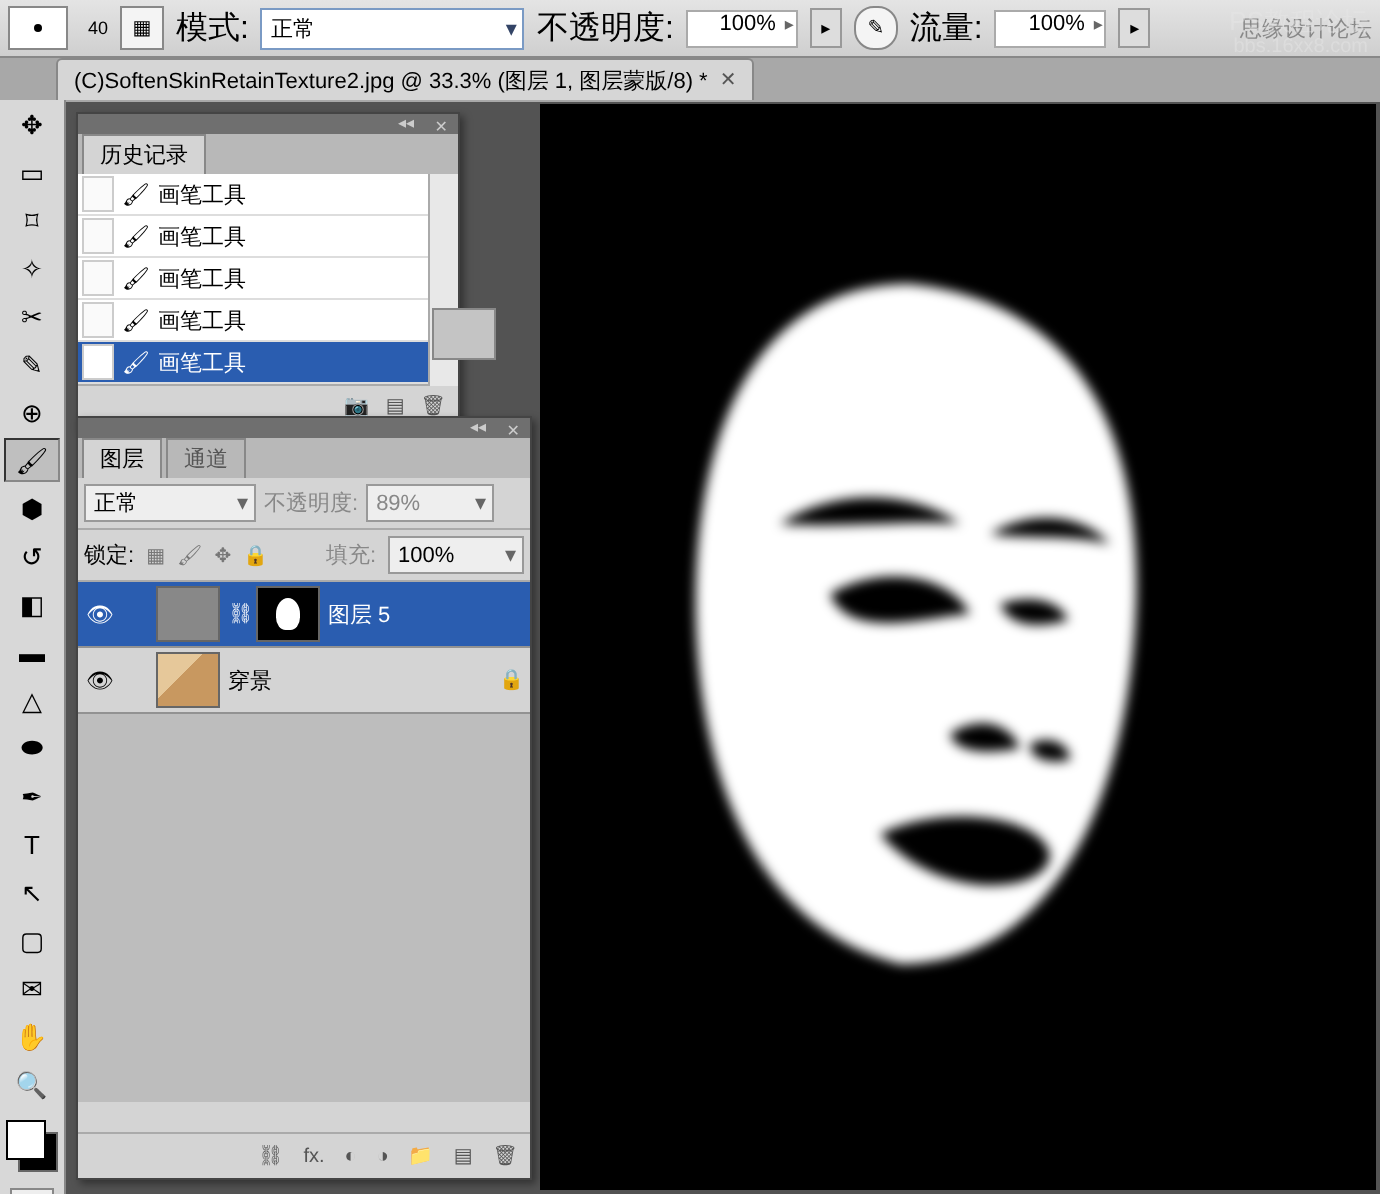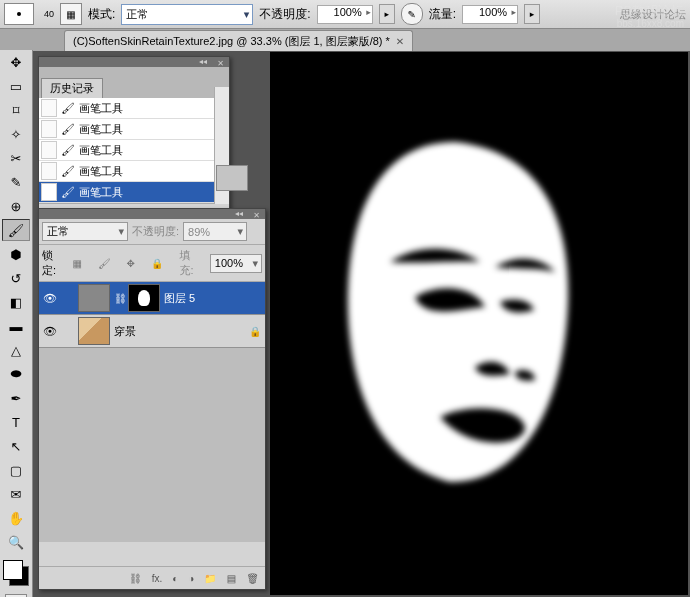--- a/index.html
+++ b/index.html
@@ -1,61 +1,61 @@
 <!DOCTYPE html>
 <html><head>
 <meta charset="utf-8">
 <style>
 body{margin:0;background:#535353;font-family:"Microsoft YaHei",Arial,sans-serif;font-size:11px;color:#000;overflow:hidden;width:690px;height:597px;position:relative}
 .topbar{height:28px;background:linear-gradient(#e4e4e4,#cfcfcf);border-bottom:1px solid #888;display:flex;align-items:center;padding:0 4px;gap:6px}
 .brush-sample{width:28px;height:20px;background:#fff;border:1px solid #888;display:flex;align-items:center;justify-content:center}
 .brush-sample .dot{width:4px;height:4px;background:#000;border-radius:50%}
 .brush-size{font-size:9px;width:14px;text-align:right}
 .ico-btn{width:20px;height:20px;border:1px solid #888;background:#f4f4f4;display:flex;align-items:center;justify-content:center;font-size:10px}
-.lbl{font-size:12px}
+.lbl{font-size:16px}
 .select{background:#fff;border:1px solid #7a9ac4;height:19px;padding:0 16px 0 4px;position:relative;display:flex;align-items:center;min-width:90px}
 .select:after{content:"▾";position:absolute;right:3px;color:#346}
 .mini-input{width:42px;height:17px;background:#fff;border:1px solid #aaa;text-align:right;padding:0 10px 0 2px;position:relative}
 .mini-input:after{content:"▸";position:absolute;right:1px;top:1px;font-size:9px;color:#666}
 .arrow-btn{width:14px;height:18px;background:#ddd;border:1px solid #999;display:flex;align-items:center;justify-content:center;font-size:9px}
-.doc-tab-bar{height:22px;background:#a8a8a8;display:flex;align-items:flex-end;padding-left:64px}
+.doc-tab-bar{height:22px;background:#a8a8a8;display:flex;align-items:flex-start;padding-left:28px}
 .doc-tab{background:#d6d6d6;border:1px solid #888;border-bottom:none;height:20px;padding:0 8px;display:flex;align-items:center;gap:6px;border-radius:3px 3px 0 0;font-size:11px}
 .close-x{font-size:10px;color:#555}
 .left-toolbar{position:absolute;top:50px;left:0;width:32px;background:#d8d8d8;border-right:1px solid #888;display:flex;flex-direction:column}
 .tool{width:28px;height:22px;margin:1px auto;display:flex;align-items:center;justify-content:center;font-size:13px;position:relative}
 .tool.active{background:#bfbfbf;border:1px inset #888;width:26px;height:20px}
 .colors{margin:6px auto;position:relative;width:26px;height:26px}
 .fg{position:absolute;width:18px;height:18px;background:#fff;border:1px solid #000;top:0;left:0}
 .bg{position:absolute;width:18px;height:18px;background:#000;border:1px solid #666;bottom:0;right:0}
 .quickmask{width:20px;height:16px;margin:2px auto;border:1px solid #888;background:#eee}
 .canvas{position:absolute;top:52px;left:270px;right:2px;bottom:2px;background:#000}
 .face{position:absolute;top:80px;left:50px;width:270px;height:360px;filter:blur(3px)}
 .panel{position:absolute;background:#d4d4d4;border:1px solid #444;box-shadow:2px 2px 4px rgba(0,0,0,0.4)}
 .panel-hdr{height:10px;background:#6f6f6f;position:relative}
 .panel-hdr .dots{position:absolute;right:4px;top:2px;color:#ccc;font-size:8px;letter-spacing:1px}
 .panel-hdr .x{position:absolute;right:22px;top:0;color:#ccc;font-size:8px}
-.panel-tabs{display:flex;background:#b8b8b8;height:31px;align-items:flex-end}
+.panel-tabs{display:flex;background:#b8b8b8;height:20px;align-items:flex-end}
 .ptab{padding:2px 8px;background:#d4d4d4;border:1px solid #888;border-bottom:none;font-size:11px;margin-left:2px}
 .ptab.inactive{background:#b8b8b8;color:#555}
 .hist-panel{top:56px;left:38px;width:190px}
 .hist-body{background:#fff;max-height:110px;overflow:hidden}
 .hist-row{display:flex;align-items:center;height:20px;border-bottom:1px solid #ddd;padding:0 2px;gap:4px}
 .hist-row.sel{background:#2a5db0;color:#fff}
 .hist-cell{width:14px;height:16px;border:1px solid #ccc;background:#fafafa}
 .hist-ico{font-size:11px}
 .hist-scroll{position:absolute;right:0;top:30px;width:14px;bottom:20px;background:#e8e8e8;border-left:1px solid #aaa}
 .hist-scroll .thumb{background:#c4c4c4;border:1px solid #888;margin:1px;height:24px;position:absolute;left:0;right:0;bottom:12px}
 .panel-foot{height:20px;background:#d4d4d4;border-top:1px solid #aaa;display:flex;justify-content:flex-end;align-items:center;gap:8px;padding:0 6px}
 .foot-ico{font-size:10px;color:#555}
 .layer-panel{top:208px;left:38px;width:226px;height:380px}
 .layer-opts{display:flex;align-items:center;padding:3px;gap:4px;background:#d4d4d4;border-bottom:1px solid #aaa}
 .lay-select{background:#eee;border:1px solid #999;height:17px;padding:0 18px 0 4px;position:relative;font-size:11px;display:flex;align-items:center}
 .lay-select:after{content:"▾";position:absolute;right:3px;color:#666}
 .muted{color:#888;font-size:11px}
-.lock-row{display:flex;align-items:center;padding:3px;gap:16px;border-bottom:1px solid #aaa;font-size:11px}
+.lock-row{display:flex;align-items:center;padding:3px;gap:6px;border-bottom:1px solid #aaa;font-size:11px}
 .lock-ico{font-size:10px;color:#777}
 .layers-body{background:#bdbdbd;height:260px}
 .layer-row{display:flex;align-items:center;height:32px;border-bottom:1px solid #929292;gap:4px;padding:0 3px}
 .layer-row.sel{background:#2a5db0;color:#fff}
 .eye{width:16px;text-align:center}
 .lock-col{width:12px}
 .thumb{width:30px;height:26px;border:1px solid #666;background:#888}
 .thumb.mask{background:#000;display:flex;align-items:center;justify-content:center}
 .thumb.mask .m{width:12px;height:16px;background:#fff;border-radius:50% 50% 40% 40%}
 .thumb.img{background:linear-gradient(135deg,#e6c89a 40%,#c89860 40%)}
@@ -185,20 +185,24 @@
     <span class="foot-ico">▤</span>
     <span class="foot-ico">🗑</span>
   </div>
 </div>
 
 <div class="panel layer-panel">
   <div class="panel-hdr">
       <span class="x">◂◂</span>
       <span class="dots">✕</span>
     </div>
+  <div class="panel-tabs">
+    <div class="ptab">图层</div>
+    <div class="ptab inactive">通道</div>
+  </div>
   <div class="layer-opts">
     <div class="lay-select" style="width:62px">
         <span>正常</span>
       </div>
     <span class="muted">不透明度:</span>
     <div class="lay-select" style="width:40px">
         <span class="muted">89%</span>
       </div>
   </div>
   <div class="lock-row">

